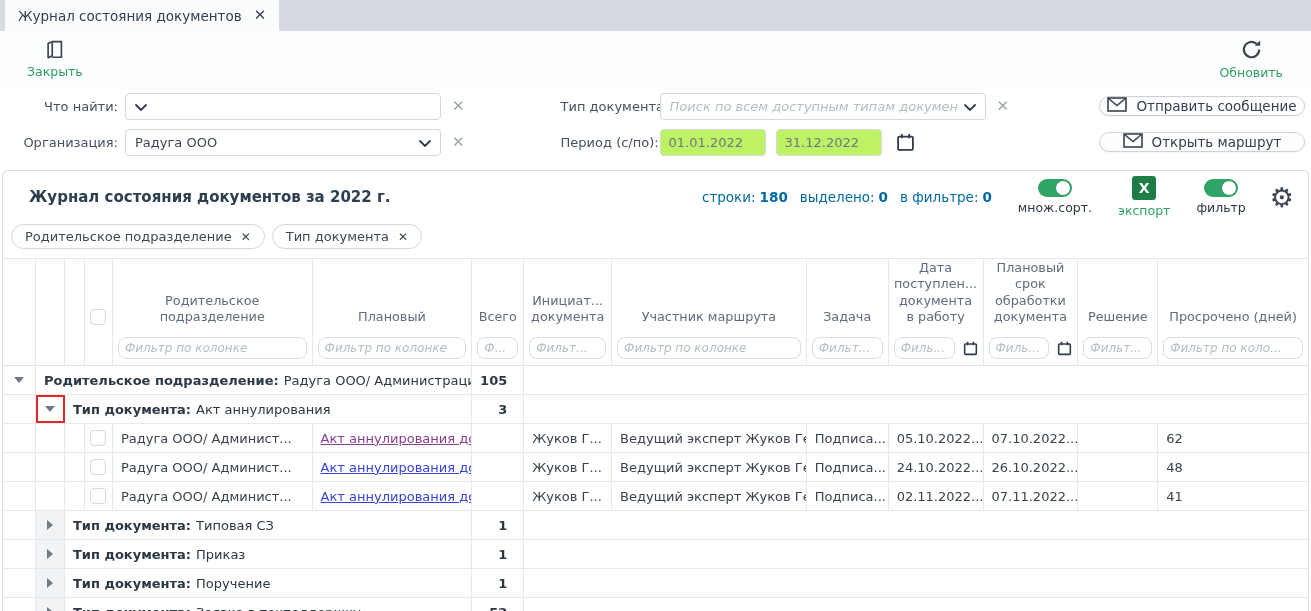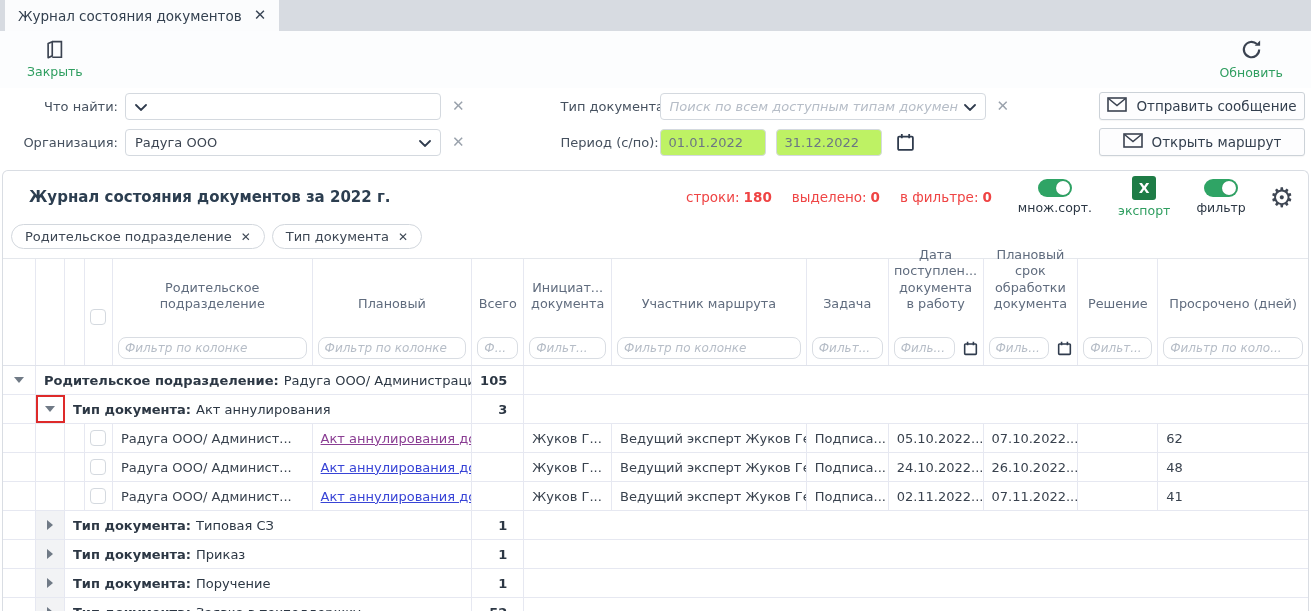--- a/index.html
+++ b/index.html
@@ -33,52 +33,52 @@
   .combo{width:316px;height:27px;border:1px solid #d4d9df;border-radius:4px;background:#fff;
          display:flex;align-items:center;padding:0 9px;gap:6px}
   .combo.w2{width:326px}
   .combo .cval{flex:1;white-space:nowrap;overflow:hidden;color:#3c4552}
   .combo .cph{flex:1;white-space:nowrap;overflow:hidden;color:var(--muted);font-style:italic}
   .clearx{color:#9aa2ac;font-size:15px;margin-left:11px;cursor:pointer;line-height:1}
   .dinput{width:106px;height:27px;border:1px solid #d4d9df;border-radius:4px;padding:0 8px;
           color:#6c7684;font-size:13px;font-family:inherit;background:#bef264}
   .dinput+.dinput{margin-left:10px}
   .calbtn{margin-left:14px;cursor:pointer;display:flex;align-items:center}
-  .bigbtn{margin-left:auto;margin-right:0;width:206px;height:28px;border:1px solid #ccd2d8;border-radius:3px;
+  .bigbtn{margin-left:auto;margin-right:0;width:206px;height:20px;border:1px solid #ccd2d8;border-radius:11px;
           background:#fdfdfe;display:flex;align-items:center;justify-content:center;gap:9px;
           color:#333f4e;font-size:13.5px;cursor:pointer;box-shadow:0 1px 1px rgba(0,0,0,.04)}
 
   
   .panel{margin:0 2px;height:455px;border:1px solid var(--border);border-bottom:none;
          border-radius:6px 6px 0 0;background:#fff;overflow:hidden;position:relative}
   .phead{display:flex;align-items:center;height:52px;padding:0 14px 0 26px}
   .ptitle{font-size:15px;font-weight:600;color:#2c3e50}
   .phead-right{margin-left:auto;display:flex;align-items:center}
-  .stat{margin-left:20px;color:#ef4444;font-size:13.5px;white-space:nowrap}
+  .stat{margin-left:12px;color:#0369a1;font-size:13.5px;white-space:nowrap}
   .stat b{margin-left:4px}
   .tg{display:flex;flex-direction:column;align-items:center;margin-left:26px;cursor:pointer}
   .tg .tgl{font-size:12.5px;color:#2c3744;margin-top:3px;white-space:nowrap}
   .tg .tgl.green{color:var(--green)}
   .switch{width:34px;height:18px;border-radius:9px;background:#2fa465;position:relative}
   .switch::after{content:"";position:absolute;right:2px;top:2px;width:14px;height:14px;border-radius:50%;background:#fff;box-shadow:0 0 1px rgba(0,0,0,.3)}
   .xl{width:24px;height:24px;background:var(--excel);border-radius:3px;color:#fff;font-weight:bold;
       font-size:14px;display:flex;align-items:center;justify-content:center}
   .gear{font-size:27px;color:#3f4754;margin-left:24px;cursor:pointer;line-height:1}
 
   .chips{display:flex;gap:7px;padding:1px 8px 9px 8px;border-bottom:1px solid #e4e7ec}
   .chip{border:1px solid #d2d7dd;border-radius:15px;background:#fff;padding:4px 13px;
         display:flex;align-items:center;gap:9px;color:#3d4754;font-size:13px}
   .chip .chx{font-size:12px;color:#3d4754;cursor:pointer}
 
   
   .thead{display:flex;height:107px;border-bottom:1px solid #dfe2ea}
   .hcell{display:flex;flex-direction:column;justify-content:flex-end;align-items:center;
          padding:6px 5px;border-right:1px solid var(--grid);color:var(--hdr);
          font-size:12.8px;text-align:center}
-  .htitle{margin-bottom:24px;line-height:1.3}
+  .htitle{margin-bottom:11px;line-height:1.3}
   .finput{width:100%;height:22px;border:1px solid #d9dde3;border-radius:8px;padding:0 6px;
           font-family:inherit;font-size:12px;font-style:italic;color:#707a88;background:#fff;min-width:0}
   .finput::placeholder{color:var(--muted);font-style:italic}
   .fwrap{display:flex;align-items:flex-end;gap:8px;width:100%}
   .hcb{justify-content:flex-end;padding-bottom:40px}
 
   .ci1{width:33px}.ci2{width:29px}.ci3{width:20px}.ccb{width:28px}
   .cdept{width:200px}.cdoc{width:160px}.ctot{width:52px}.cinit{width:88px}
   .cpart{width:195px}.ctask{width:82px}.cd1{width:95px}.cd2{width:95px}
   .cdec{width:80px}.cover{width:150px}

